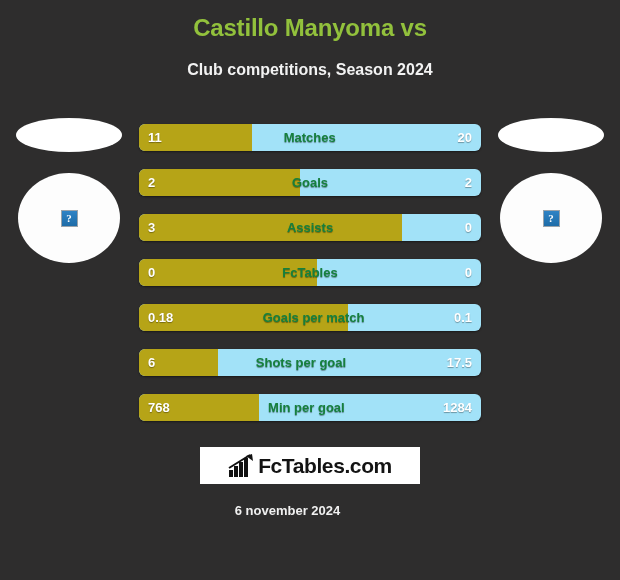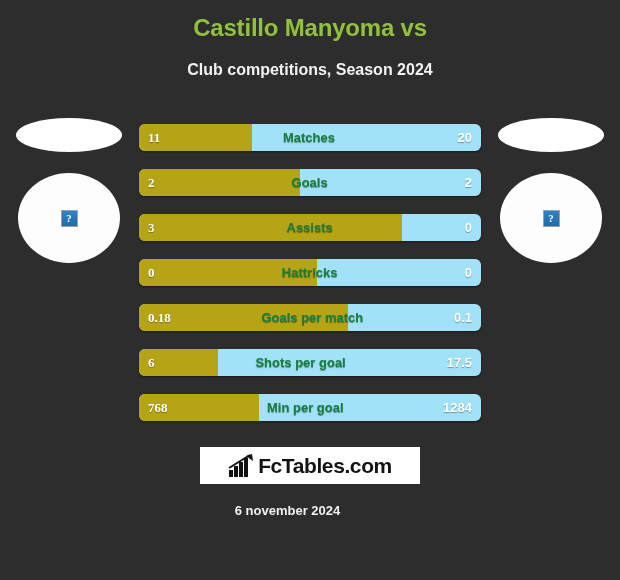--- a/index.html
+++ b/index.html
@@ -139,21 +139,21 @@
     padding: 0 9px;
     box-sizing: border-box;
   }
   .val-left, .val-right {
     font-size: 13px;
     font-weight: bold;
     color: #ffffff;
     text-shadow: 0 1px 1px rgba(0,0,0,0.35);
     white-space: nowrap;
   }
-  .val-left  { flex: 0 0 auto; font-family: Liberation Serif, serif; }
+  .val-left  { flex: 0 0 auto; }
   .val-right { flex: 0 0 auto; }
   .bar-label {
     flex: 1 1 auto;
     text-align: center;
     font-size: 13px;
     font-weight: bold;
     color: #15803d;
     text-shadow: 0 1px 1px rgba(0,0,0,0.4);
     white-space: nowrap;
   }
@@ -249,21 +249,21 @@
         <span class="val-left">3</span>
         <span class="bar-label">Assists</span>
         <span class="val-right">0</span>
       </div>
     </div>
 
     <div class="bar-row">
       <div class="bar-fill" style="width: 52%;"></div>
       <div class="bar-text">
         <span class="val-left">0</span>
-        <span class="bar-label">Hattricks</span>
+        <span class="bar-label">FcTables</span>
         <span class="val-right">0</span>
       </div>
     </div>
 
     <div class="bar-row">
       <div class="bar-fill" style="width: 61%;"></div>
       <div class="bar-text">
         <span class="val-left">0.18</span>
         <span class="bar-label">Goals per match</span>
         <span class="val-right">0.1</span>

